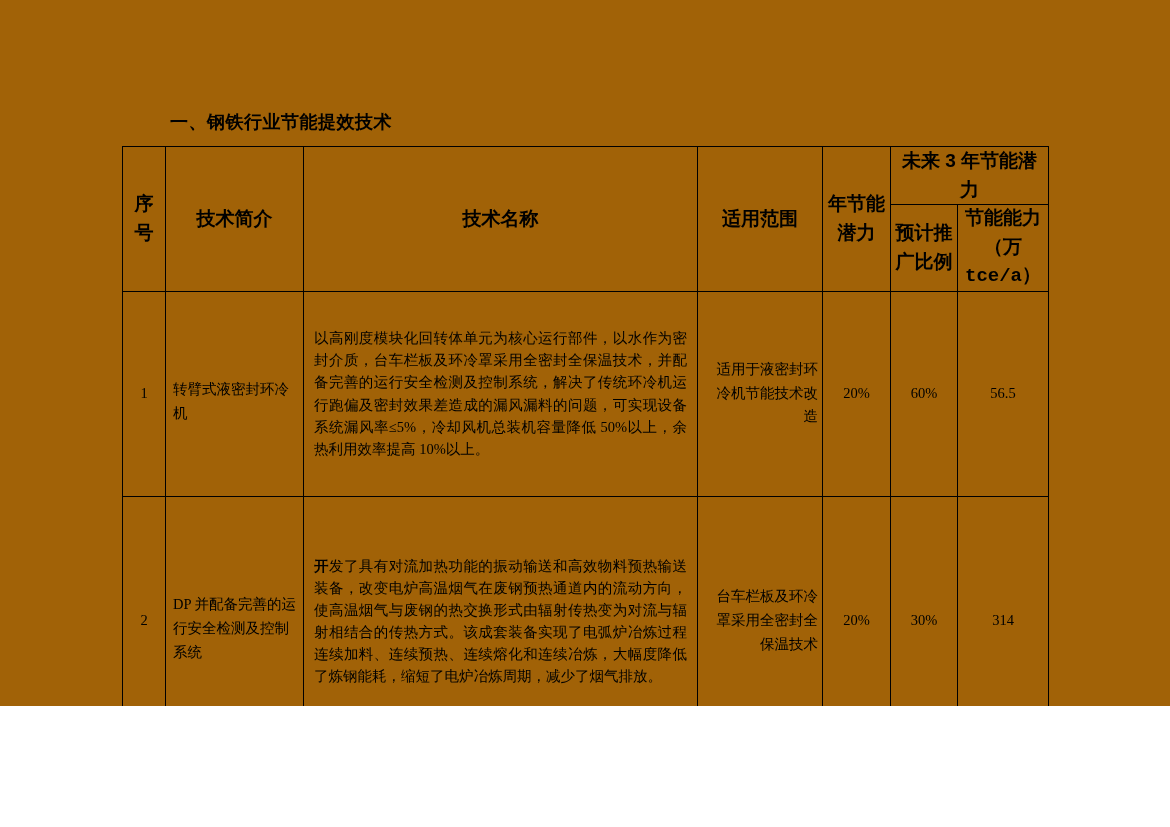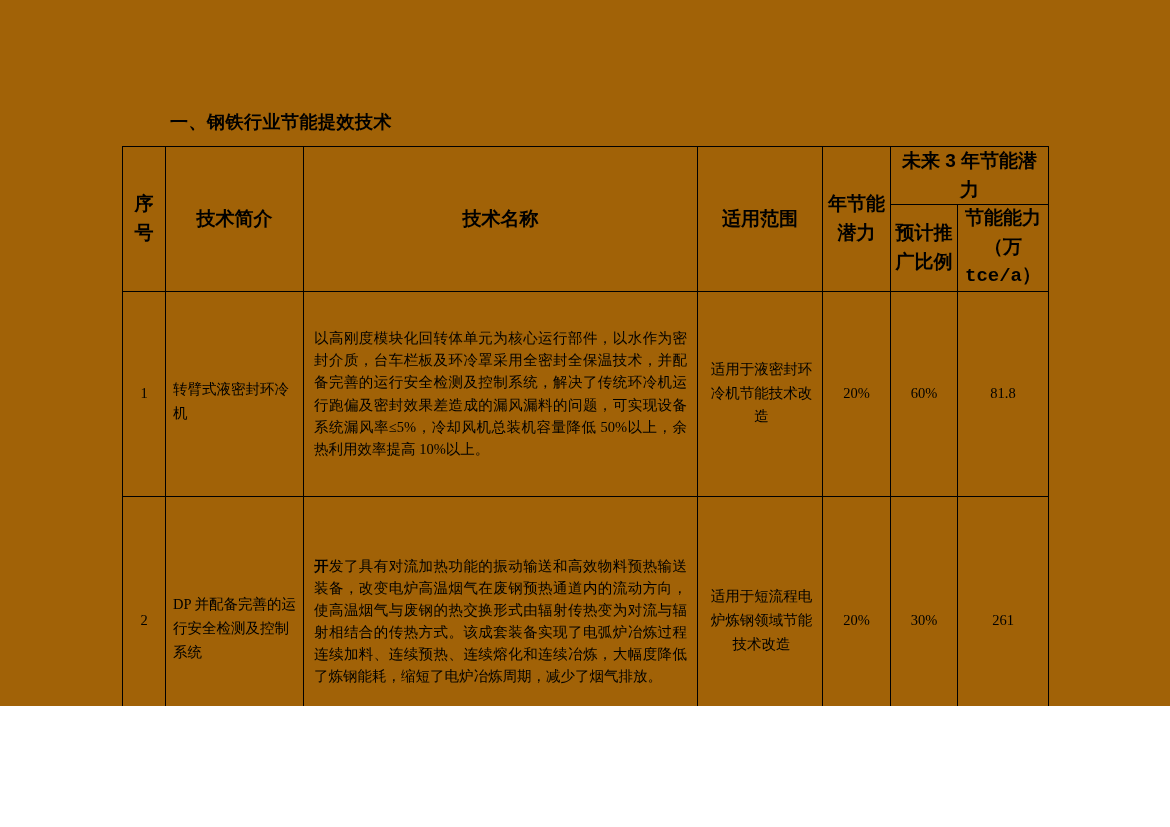--- a/index.html
+++ b/index.html
@@ -60,21 +60,21 @@
     padding: 20px 6px 4px 7px;
   }
   .doc-table td.intro-cell {
     text-align: justify;
     text-justify: inter-ideograph;
     line-height: 1.52;
     padding: 6px 10px;
     margin-top: 28px;
   }
   .doc-table td.scope-cell {
-    text-align: center;
+    text-align: right;
     line-height: 1.65;
     padding: 4px 4px 4px 7px;
   }
   .doc-table .lead-bold { font-weight: bold; }
   .hdr .line { display: block; font-family: Liberation Mono, monospace; }
   .page-number {
     position: absolute;
     left: 0; right: 0;
     top: 744px;
     text-align: center;
@@ -117,30 +117,30 @@
         </td>
       </tr>
 
       <tr class="body-row-1">
         <td class="center">1</td>
         <td class="name-cell">转臂式液密封环冷机</td>
         <td class="intro-cell"><span class="lead-bold"></span><span>以高刚度模块化回转体单元为核心运行部件，以水作为密封介质，台车栏板及环冷罩采用全密封全保温技术，并配备完善的运行安全检测及控制系统，解决了传统环冷机运行跑偏及密封效果差造成的漏风漏料的问题，可实现设备系统漏风率≤5%，冷却风机总装机容量降低 50%以上，余热利用效率提高 10%以上。</span></td>
         <td class="scope-cell">适用于液密封环冷机节能技术改造</td>
         <td class="center">20%</td>
         <td class="center">60%</td>
-        <td class="center">81.8</td>
+        <td class="center">56.5</td>
       </tr>
 
       <tr class="body-row-2">
         <td class="center">2</td>
         <td class="name-cell">DP 并配备完善的运行安全检测及控制系统</td>
         <td class="intro-cell"><span class="lead-bold">开</span><span>发了具有对流加热功能的振动输送和高效物料预热输送装备，改变电炉高温烟气在废钢预热通道内的流动方向，使高温烟气与废钢的热交换形式由辐射传热变为对流与辐射相结合的传热方式。该成套装备实现了电弧炉冶炼过程连续加料、连续预热、连续熔化和连续冶炼，大幅度降低了炼钢能耗，缩短了电炉冶炼周期，减少了烟气排放。</span></td>
-        <td class="scope-cell">适用于短流程电炉炼钢领域节能技术改造</td>
+        <td class="scope-cell">台车栏板及环冷罩采用全密封全保温技术</td>
         <td class="center">20%</td>
         <td class="center">30%</td>
-        <td class="center">261</td>
+        <td class="center">314</td>
       </tr>
     </tbody>
   </table>
 
   <div class="page-number">1</div>
 
 </div>
 
 </body></html>

